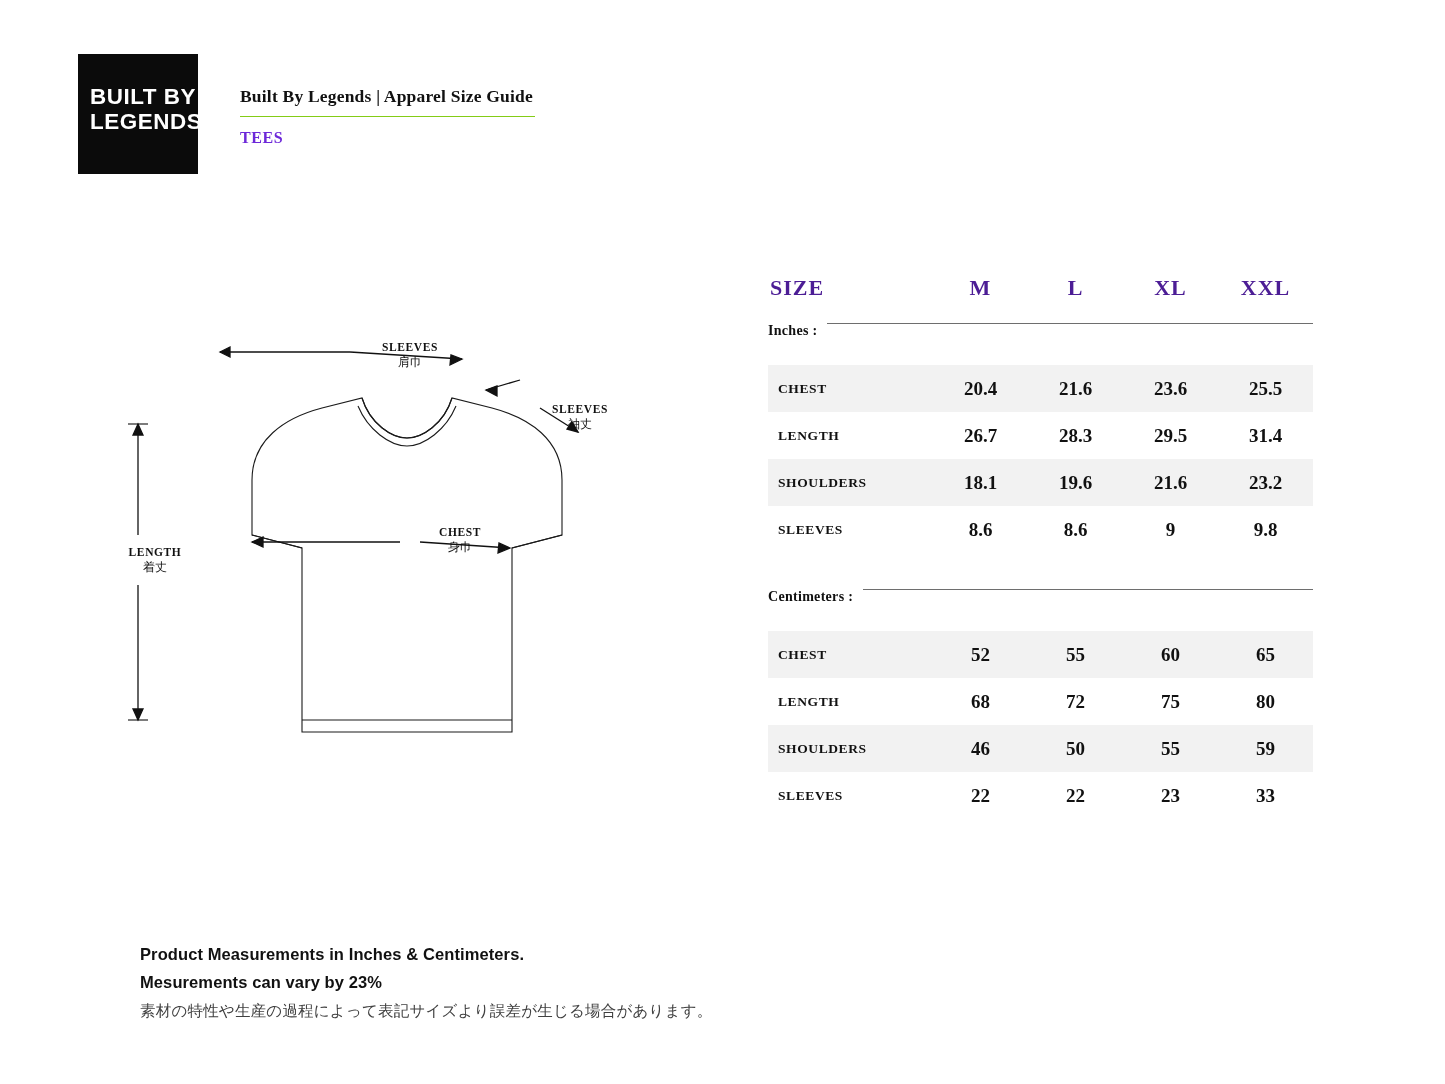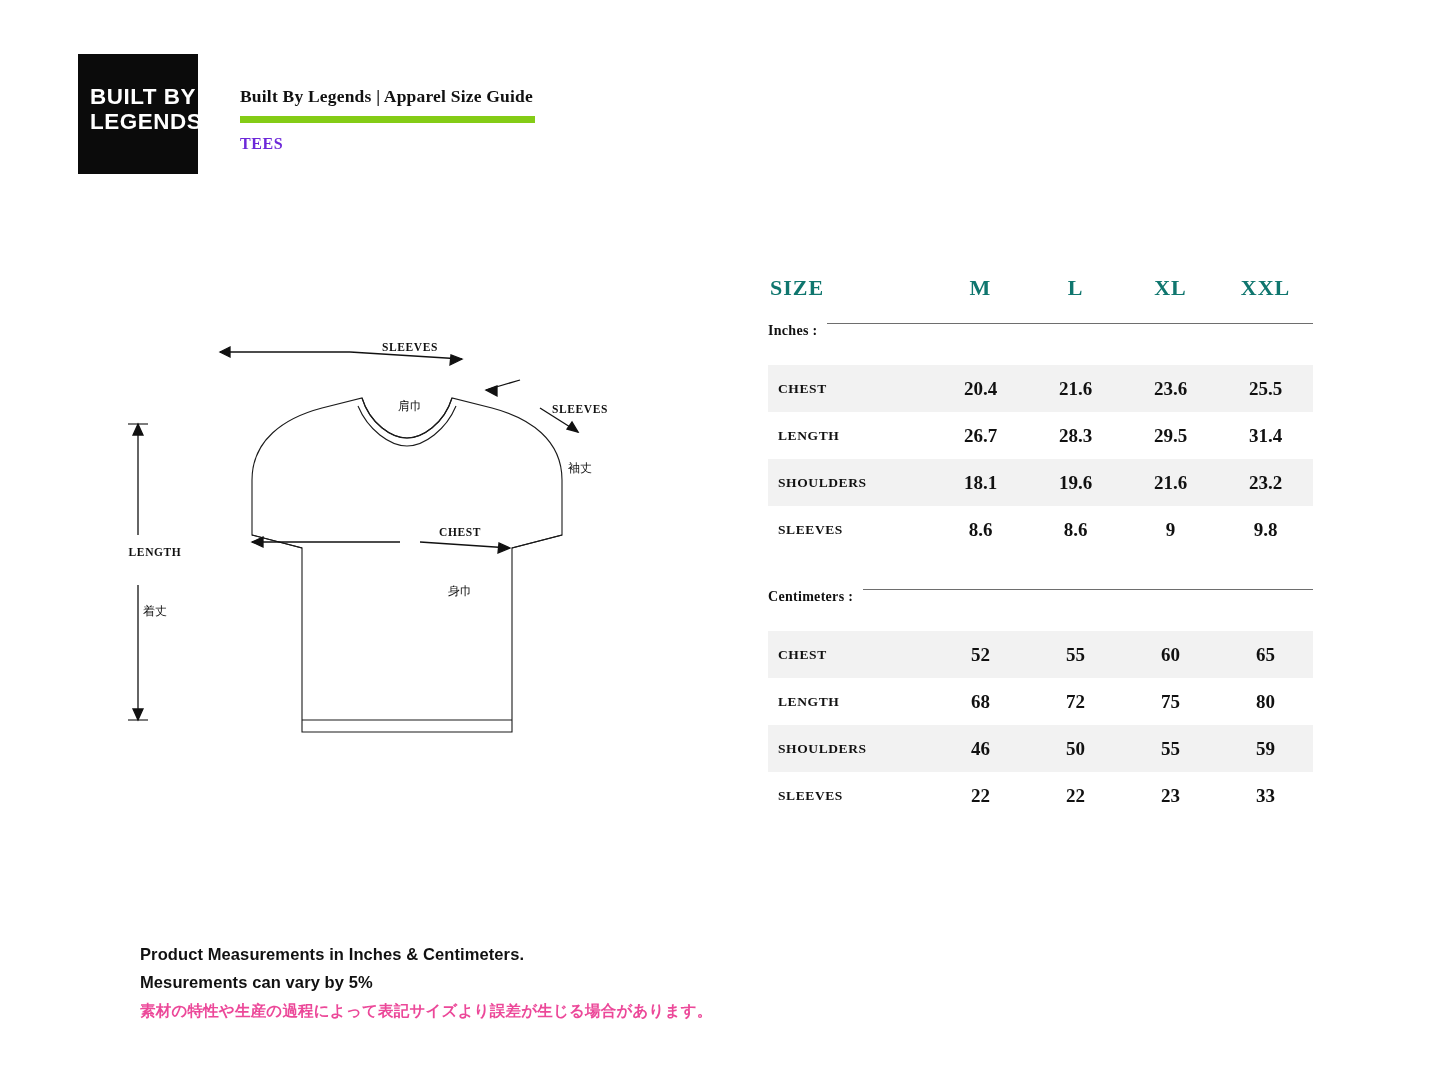--- a/index.html
+++ b/index.html
@@ -53,21 +53,21 @@
     top: 32px;
     width: 420px;
   }
   #doc-title {
     font-family: "Liberation Serif", serif;
     font-weight: bold;
     font-size: 17.5px;
     letter-spacing: 0.2px;
     color: #111;
     padding-bottom: 9px;
-    border-bottom: 7px solid #84cc16;
+    border-bottom: 1px solid #84cc16;
     width: 295px;
   }
   #doc-subtitle {
     margin-top: 12px;
     font-family: "Liberation Serif", serif;
     font-weight: bold;
     font-size: 16px;
     letter-spacing: 0.6px;
     color: #6d28d9;
   }
@@ -91,21 +91,20 @@
     text-align: center;
     line-height: 15px;
     white-space: nowrap;
   }
   .dlabel .jp {
     font-family: Liberation Sans, sans-serif;
     font-weight: normal;
     font-size: 12px;
     letter-spacing: 0;
     display: block;
-    margin-top: 44px;
   }
   #lbl-shoulder { left: 250px; top: 20px; width: 120px; }
   #lbl-sleeves  { left: 425px; top: 82px; width: 110px; }
   #lbl-chest    { left: 300px; top: 205px; width: 120px; }
   #lbl-length   { left: 0px;   top: 225px; width: 110px; }
 
   
   #size-table {
     position: absolute;
     left: 768px;
@@ -118,21 +117,21 @@
     table-layout: fixed;
   }
   table.sizes col.lbl { width: 165px; }
   table.sizes col.val { width: 95px; }
   .hdr-row th {
     font-family: "Liberation Serif", serif;
     font-weight: bold;
     font-size: 22px;
     letter-spacing: 1px;
     padding: 0 0 22px 0;
-    color: #0f766e;
+    color: #4c1d95;
   }
   .hdr-row th.lbl-h { text-align: left; padding-left: 2px; }
   .hdr-row th.val-h { text-align: center; }
 
   .unit-row td {
     padding: 0 0 12px 0;
     vertical-align: middle;
   }
   .unit-flex {
     display: flex;
@@ -186,23 +185,23 @@
   .foot-line {
     font-family: Liberation Sans, sans-serif;
     font-weight: bold;
     font-size: 16.5px;
     color: #111;
     margin-bottom: 9px;
     letter-spacing: 0.1px;
   }
   .foot-jp {
     font-family: "DejaVu Sans", sans-serif;
-    font-weight: bold;
+    font-weight: normal;
     font-size: 15.5px;
-    color: #ec4899;
+    color: #404040;
     letter-spacing: 0.2px;
   }
 </style>
 </head>
 <body>
 
 <div id="header">
   <div id="logo-block">
     <div id="logo-text">
       <span id="logo-line1">BUILT BY</span>
@@ -382,15 +381,15 @@
         <td class="val">22</td>
         <td class="val">23</td>
         <td class="val">33</td>
       </tr>
     </tbody>
   </table>
 </div>
 
 <div id="footer">
   <div class="foot-line">Product Measurements in Inches &amp; Centimeters.</div>
-  <div class="foot-line">Mesurements can vary by 5%</div>
+  <div class="foot-line">Mesurements can vary by 23%</div>
   <div class="foot-jp">素材の特性や生産の過程によって表記サイズより誤差が生じる場合があります。</div>
 </div>
 
 </body></html>

